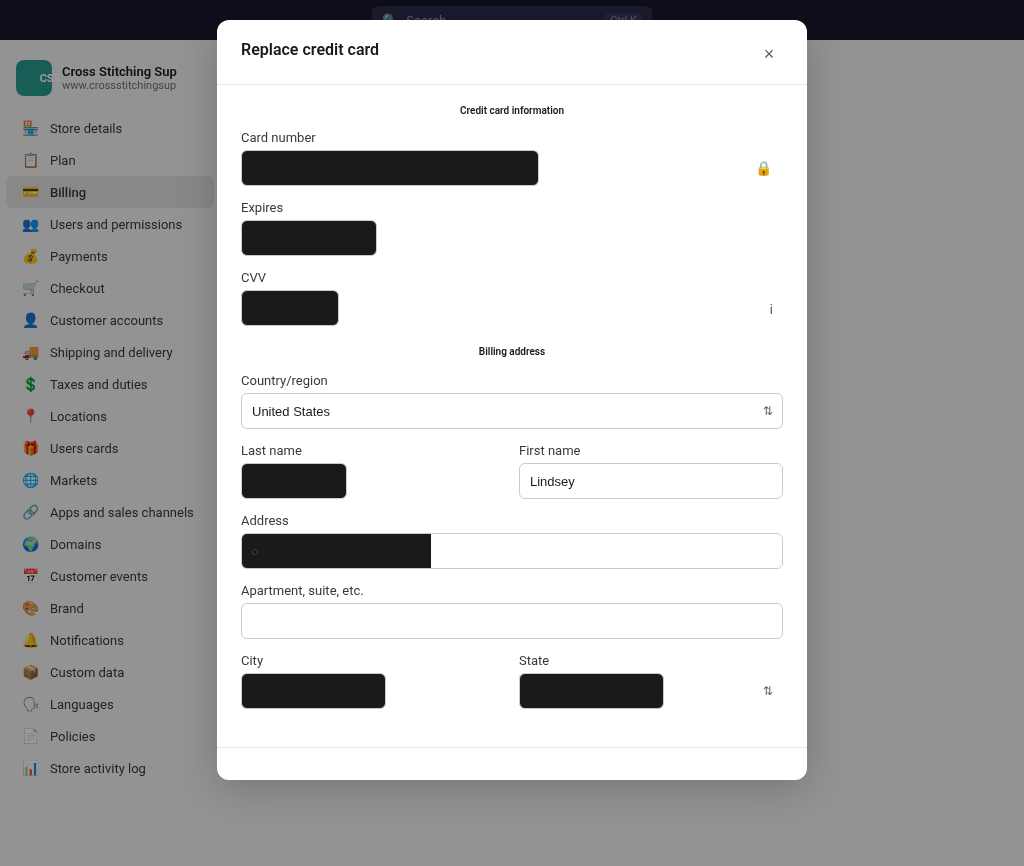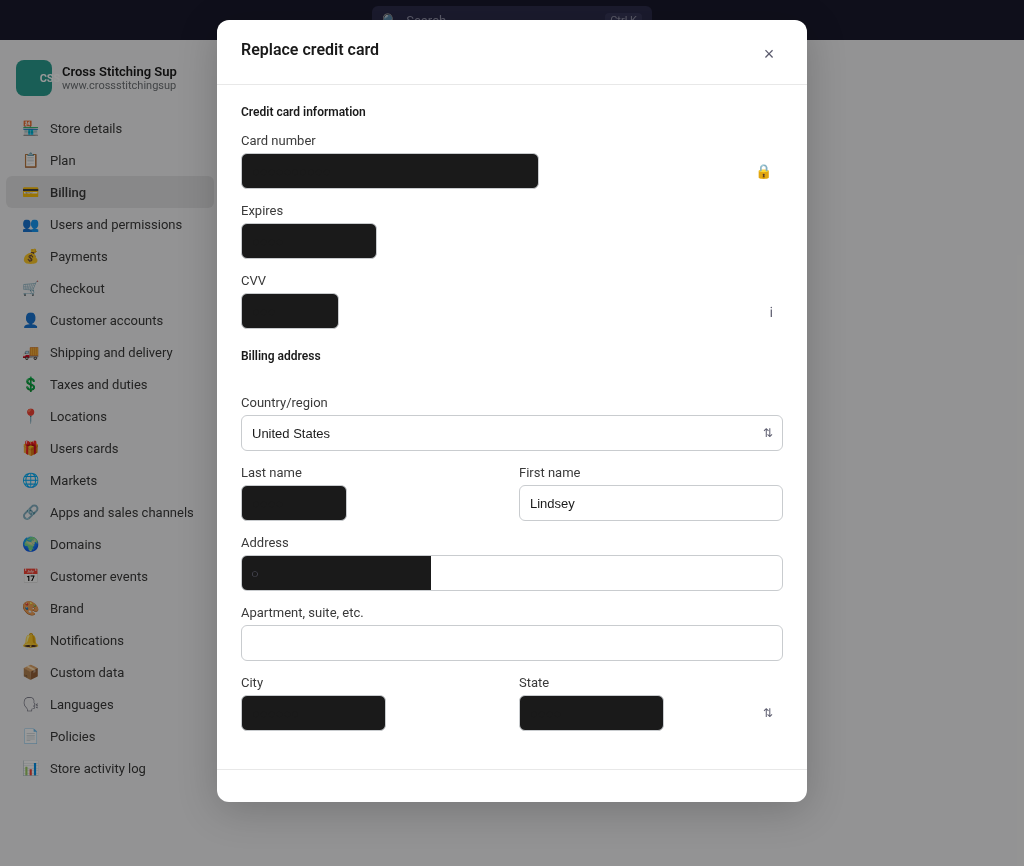--- a/index.html
+++ b/index.html
@@ -192,24 +192,25 @@
       color: #5c5c6e;
       font-size: 18px;
       border-radius: 4px;
     }
 
     .modal-body {
       padding: 20px 24px 24px;
     }
 
     .section-title {
-      font-size: 12px;
+      font-size: 10px;
       font-weight: 600;
       color: #1a1a1a;
       margin-bottom: 14px;
+      text-align: center;
     }
 
     .form-group {
       margin-bottom: 14px;
     }
 
     .form-label {
       display: block;
       font-size: 13px;
       color: #3a3a3a;
@@ -289,21 +290,21 @@
       position: absolute;
       right: 10px;
       top: 50%;
       transform: translateY(-50%);
       color: #5c5c6e;
       font-size: 12px;
       pointer-events: none;
     }
 
     .section-divider {
-      margin: 20px 0 32px;
+      margin: 20px 0 16px;
     }
 
     .modal-footer {
       display: flex;
       justify-content: flex-end;
       gap: 10px;
       padding: 16px 24px;
       border-top: 1px solid #e8e8e8;
     }
   </style>

